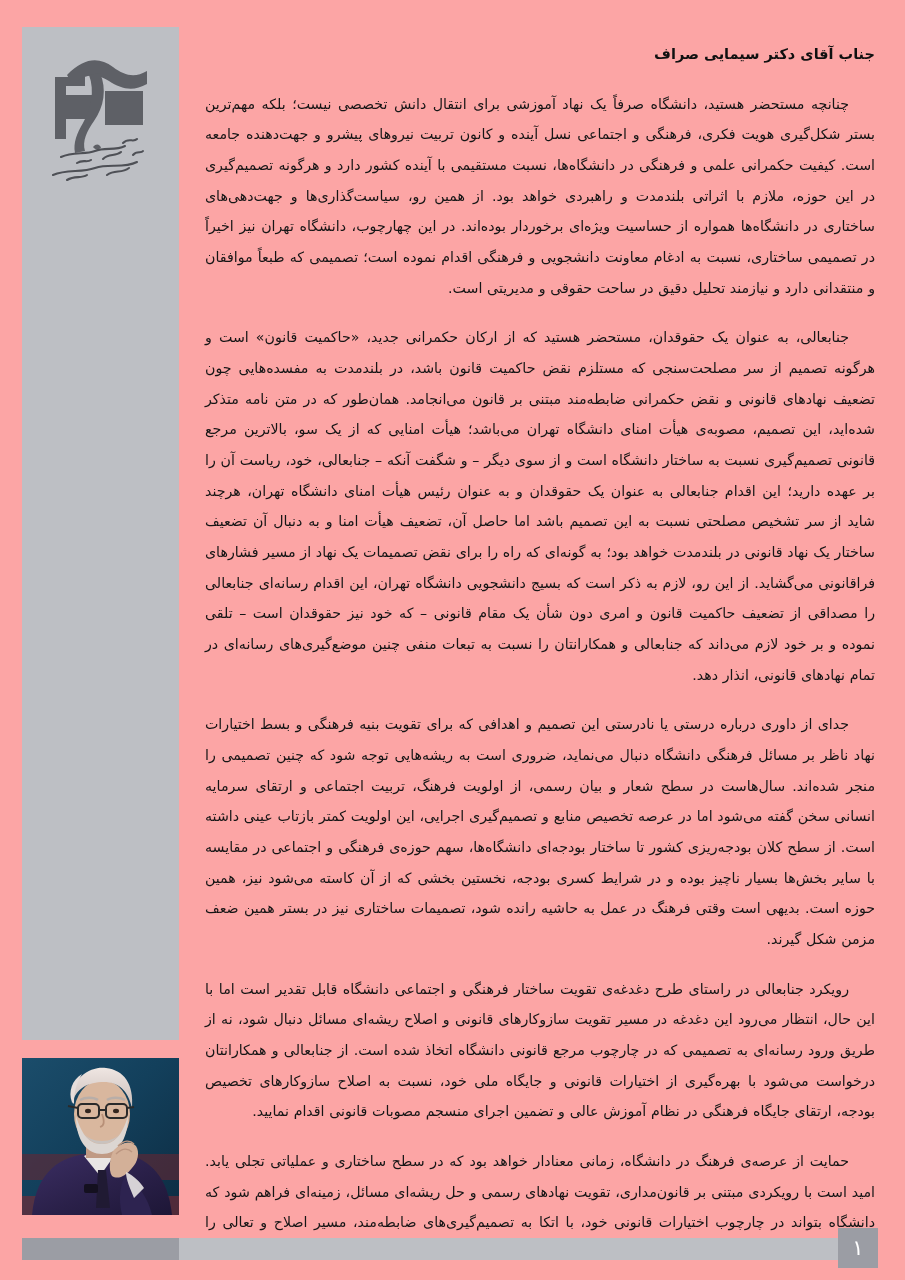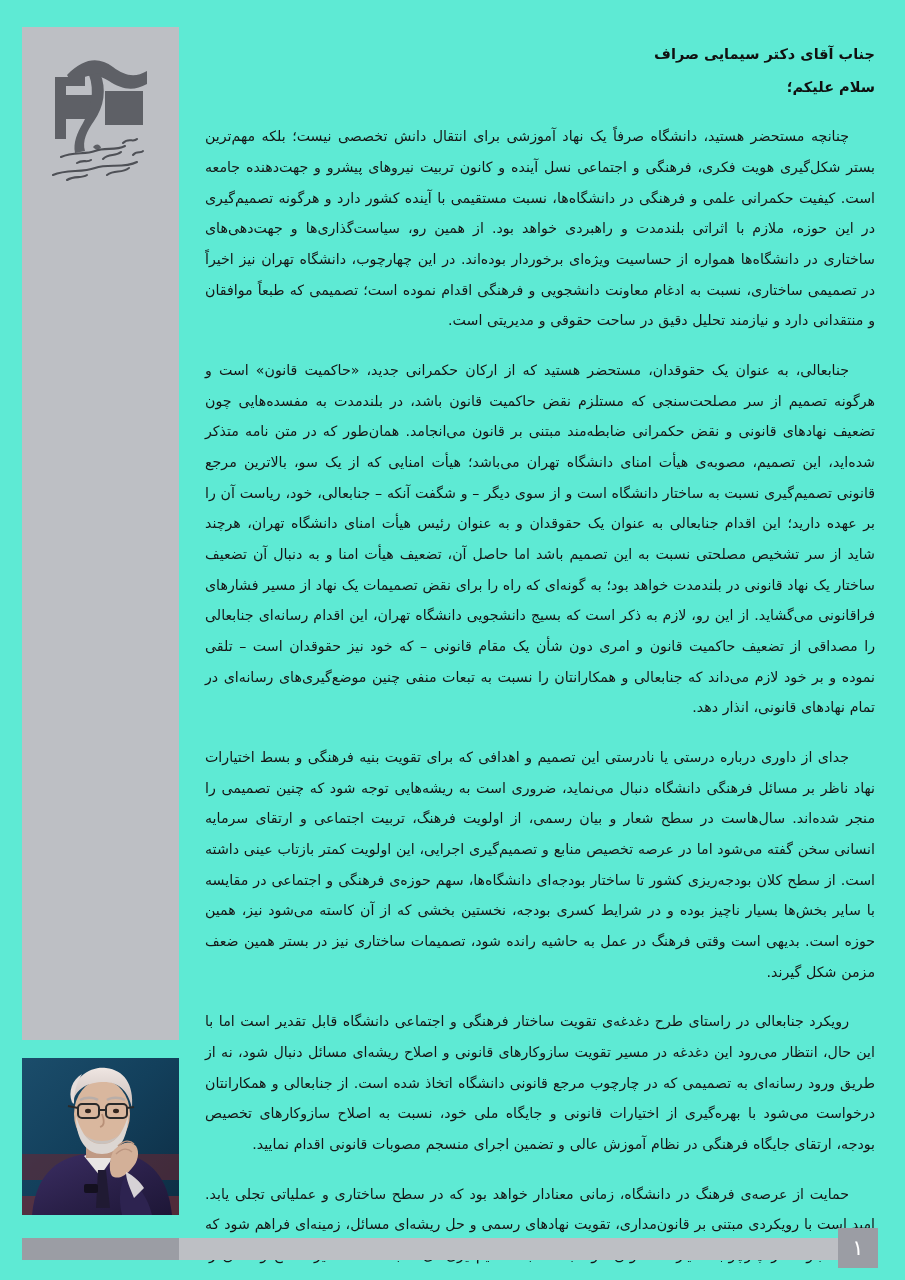--- a/index.html
+++ b/index.html
@@ -6,21 +6,21 @@
   html, body {
     margin: 0;
     padding: 0;
     background: #ffffff;
   }
 
   .page {
     position: relative;
     width: 905px;
     height: 1280px;
-    background: #5eead4;
+    background: #fca5a5;
     overflow: hidden;
     font-family: "DejaVu Sans", "Liberation Sans", sans-serif;
   }
 
   
   .sidebar {
     position: absolute;
     left: 22px;
     top: 27px;
     width: 157px;
@@ -234,21 +234,20 @@
       <path d="M104 114 C112 118 118 124 122 130 L112 140 C108 130 104 122 104 114 Z" fill="#e9e6e4" opacity="0.9"></path>
 
       <rect x="62" y="126" width="14" height="9" rx="2" fill="#14101f"></rect>
     </svg>
   </div>
 
   <div class="content">
 
     <div class="salutation-block">
       <div class="salutation">جناب آقای دکتر سیمایی صراف</div>
-      <div class="salutation">سلام علیکم؛</div>
     </div>
 
     <p class="body-para">چنانچه مستحضر هستید، دانشگاه صرفاً یک نهاد آموزشی برای انتقال دانش تخصصی نیست؛ بلکه مهم‌ترین بستر شکل‌گیری هویت فکری، فرهنگی و اجتماعی نسل آینده و کانون تربیت نیروهای پیشرو و جهت‌دهنده جامعه است. کیفیت حکمرانی علمی و فرهنگی در دانشگاه‌ها، نسبت مستقیمی با آینده کشور دارد و هرگونه تصمیم‌گیری در این حوزه، ملازم با اثراتی بلندمدت و راهبردی خواهد بود. از همین رو، سیاست‌گذاری‌ها و جهت‌دهی‌های ساختاری در دانشگاه‌ها همواره از حساسیت ویژه‌ای برخوردار بوده‌اند. در این چهارچوب، دانشگاه تهران نیز اخیراً در تصمیمی ساختاری، نسبت به ادغام معاونت دانشجویی و فرهنگی اقدام نموده است؛ تصمیمی که طبعاً موافقان و منتقدانی دارد و نیازمند تحلیل دقیق در ساحت حقوقی و مدیریتی است.</p>
 
     <p class="body-para">جنابعالی، به عنوان یک حقوقدان، مستحضر هستید که از ارکان حکمرانی جدید، «حاکمیت قانون» است و هرگونه تصمیم از سر مصلحت‌سنجی که مستلزم نقض حاکمیت قانون باشد، در بلندمدت به مفسده‌هایی چون تضعیف نهادهای قانونی و نقض حکمرانی ضابطه‌مند مبتنی بر قانون می‌انجامد. همان‌طور که در متن نامه متذکر شده‌اید، این تصمیم، مصوبه‌ی هیأت امنای دانشگاه تهران می‌باشد؛ هیأت امنایی که از یک سو، بالاترین مرجع قانونی تصمیم‌گیری نسبت به ساختار دانشگاه است و از سوی دیگر – و شگفت آنکه – جنابعالی، خود، ریاست آن را بر عهده دارید؛ این اقدام جنابعالی به عنوان یک حقوقدان و به عنوان رئیس هیأت امنای دانشگاه تهران، هرچند شاید از سر تشخیص مصلحتی نسبت به این تصمیم باشد اما حاصل آن، تضعیف هیأت امنا و به دنبال آن تضعیف ساختار یک نهاد قانونی در بلندمدت خواهد بود؛ به گونه‌ای که راه را برای نقض تصمیمات یک نهاد از مسیر فشارهای فراقانونی می‌گشاید. از این رو، لازم به ذکر است که بسیج دانشجویی دانشگاه تهران، این اقدام رسانه‌ای جنابعالی را مصداقی از تضعیف حاکمیت قانون و امری دون شأن یک مقام قانونی – که خود نیز حقوقدان است – تلقی نموده و بر خود لازم می‌داند که جنابعالی و همکارانتان را نسبت به تبعات منفی چنین موضع‌گیری‌های رسانه‌ای در تمام نهادهای قانونی، انذار دهد.</p>
 
     <p class="body-para">جدای از داوری درباره درستی یا نادرستی این تصمیم و اهدافی که برای تقویت بنیه فرهنگی و بسط اختیارات نهاد ناظر بر مسائل فرهنگی دانشگاه دنبال می‌نماید، ضروری است به ریشه‌هایی توجه شود که چنین تصمیمی را منجر شده‌اند. سال‌هاست در سطح شعار و بیان رسمی، از اولویت فرهنگ، تربیت اجتماعی و ارتقای سرمایه انسانی سخن گفته می‌شود اما در عرصه تخصیص منابع و تصمیم‌گیری اجرایی، این اولویت کمتر بازتاب عینی داشته است. از سطح کلان بودجه‌ریزی کشور تا ساختار بودجه‌ای دانشگاه‌ها، سهم حوزه‌ی فرهنگی و اجتماعی در مقایسه با سایر بخش‌ها بسیار ناچیز بوده و در شرایط کسری بودجه، نخستین بخشی که از آن کاسته می‌شود نیز، همین حوزه است. بدیهی است وقتی فرهنگ در عمل به حاشیه رانده شود، تصمیمات ساختاری نیز در بستر همین ضعف مزمن شکل گیرند.</p>
 
     <p class="body-para">رویکرد جنابعالی در راستای طرح دغدغه‌ی تقویت ساختار فرهنگی و اجتماعی دانشگاه قابل تقدیر است اما با این حال، انتظار می‌رود این دغدغه در مسیر تقویت سازوکارهای قانونی و اصلاح ریشه‌ای مسائل دنبال شود، نه از طریق ورود رسانه‌ای به تصمیمی که در چارچوب مرجع قانونی دانشگاه اتخاذ شده است. از جنابعالی و همکارانتان درخواست می‌شود با بهره‌گیری از اختیارات قانونی و جایگاه ملی خود، نسبت به اصلاح سازوکارهای تخصیص بودجه، ارتقای جایگاه فرهنگی در نظام آموزش عالی و تضمین اجرای منسجم مصوبات قانونی اقدام نمایید.</p>
 

